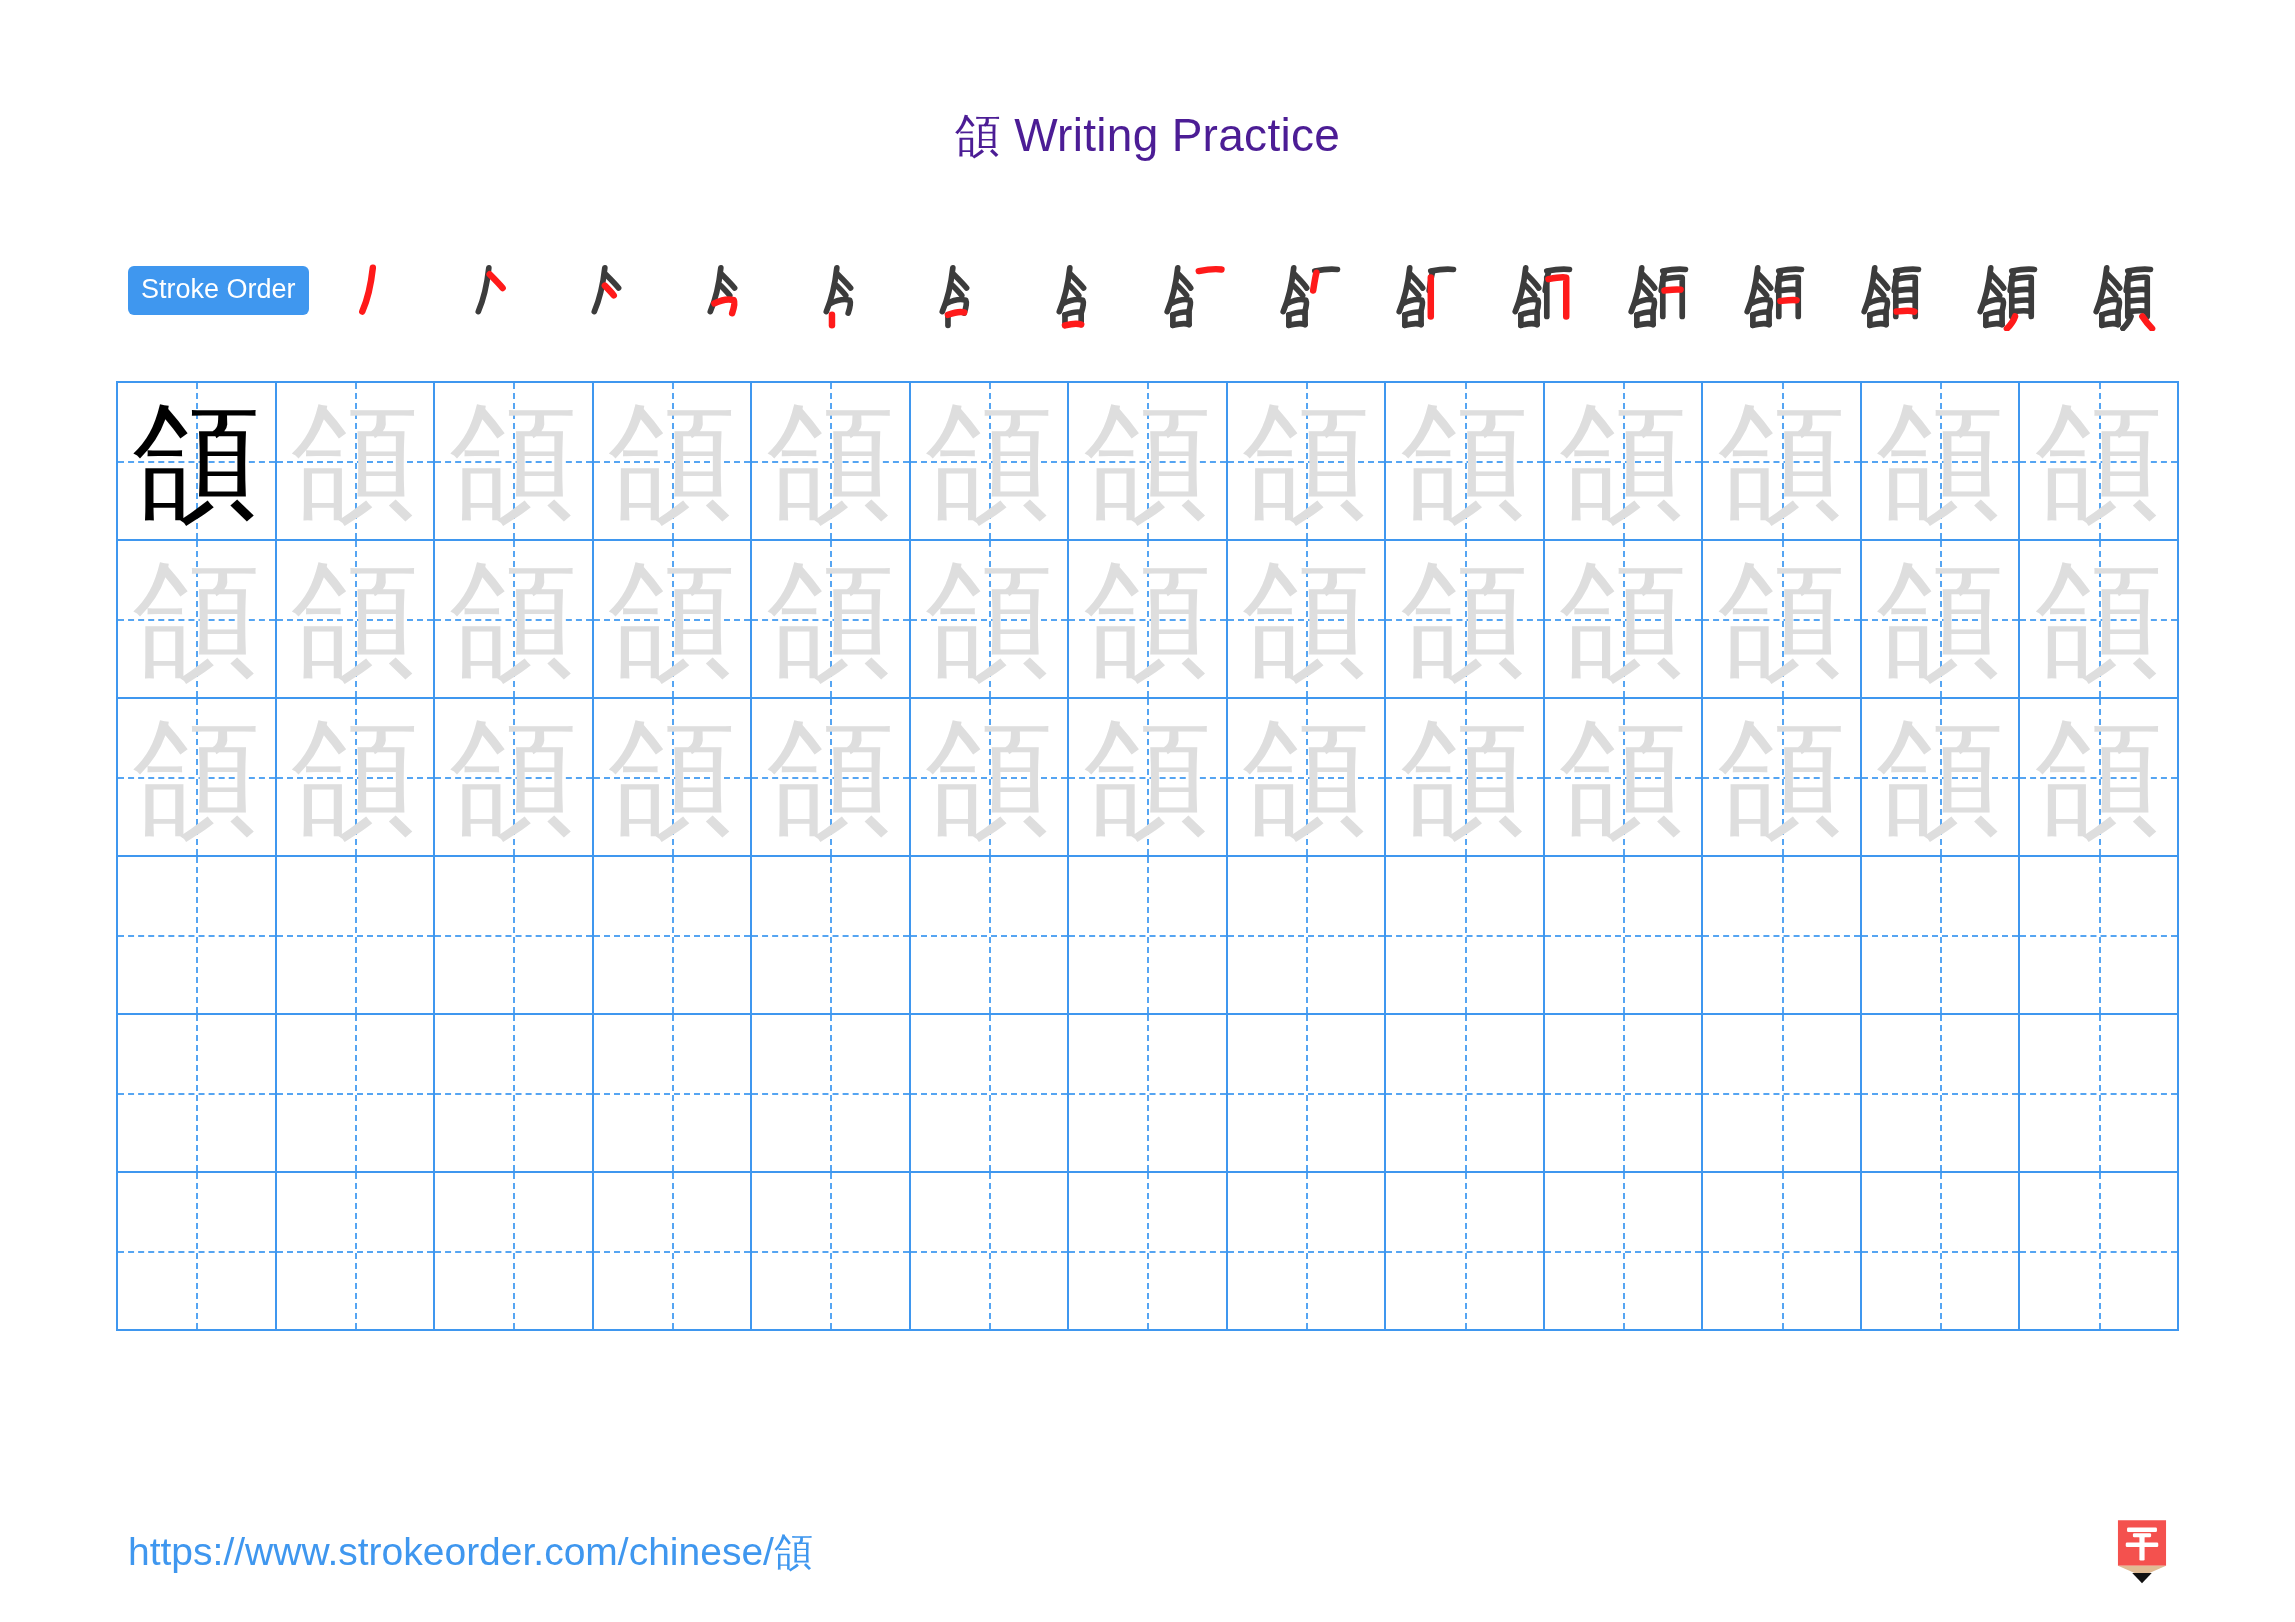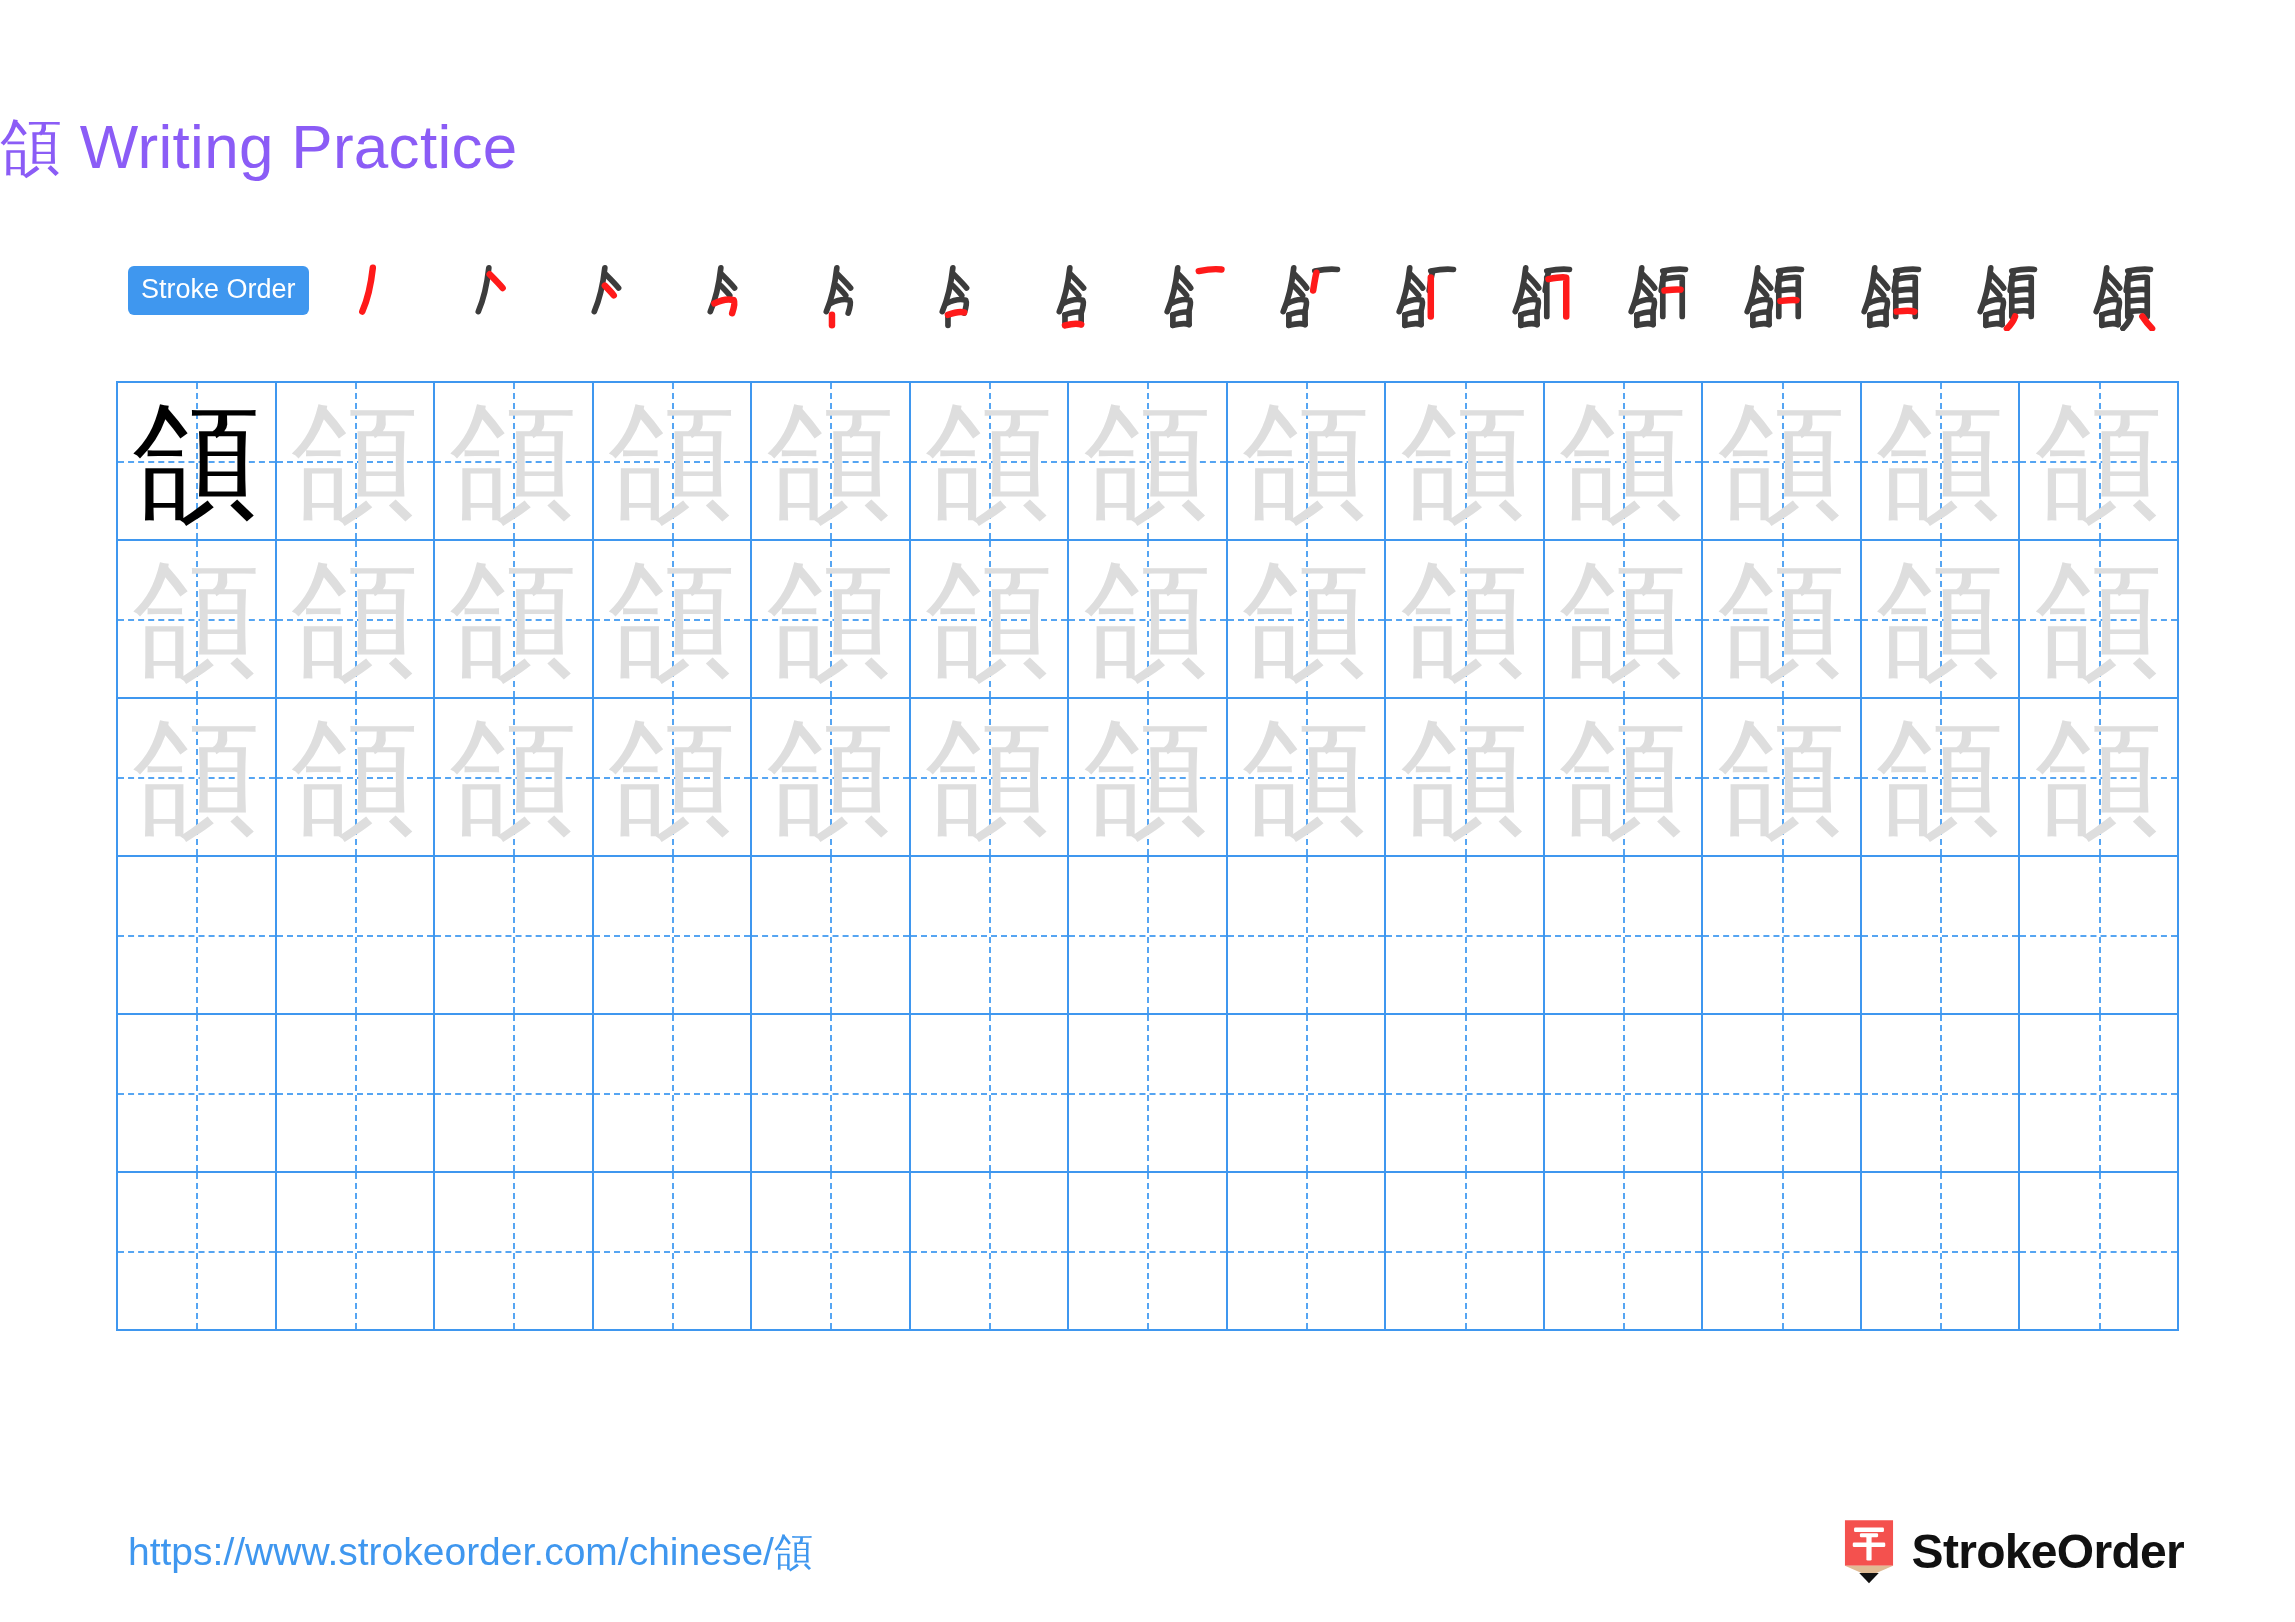--- a/index.html
+++ b/index.html
@@ -14,24 +14,24 @@
     font-family: "Liberation Sans", sans-serif;
     overflow: hidden;
   }
 
   
   #page-title {
     position: absolute;
     top: 105px;
     left: 0;
     width: 100%;
-    text-align: left;
-    font-size: 62px;
+    text-align: center;
+    font-size: 46px;
     font-weight: 400;
-    color: #8b5cf6;
+    color: #4c1d95;
     letter-spacing: 0.3px;
     white-space: nowrap;
   }
 
   
   #stroke-order-row {
     position: absolute;
     top: 250px;
     left: 128px;
     width: 2048px;
@@ -675,15 +675,14 @@
     <path d="M6 2 H80 V72 H6 Z" fill="#f4514e"></path>
     <path d="M6 72 H80 L43 88 Z" fill="#e0bb94"></path>
     <path d="M28 83 H58 L43 99 Z" fill="#111111"></path>
     <g fill="#ffffff">
       <rect x="20" y="13" width="46" height="7" rx="2"></rect>
       <rect x="29" y="22" width="28" height="6" rx="2"></rect>
       <rect x="18" y="36" width="50" height="7" rx="2"></rect>
       <rect x="39" y="26" width="8" height="38" rx="2"></rect>
     </g>
   </svg>
-  <span id="brand-name">StrokeOrder</span>
 </div>
 
 
 </body></html>

